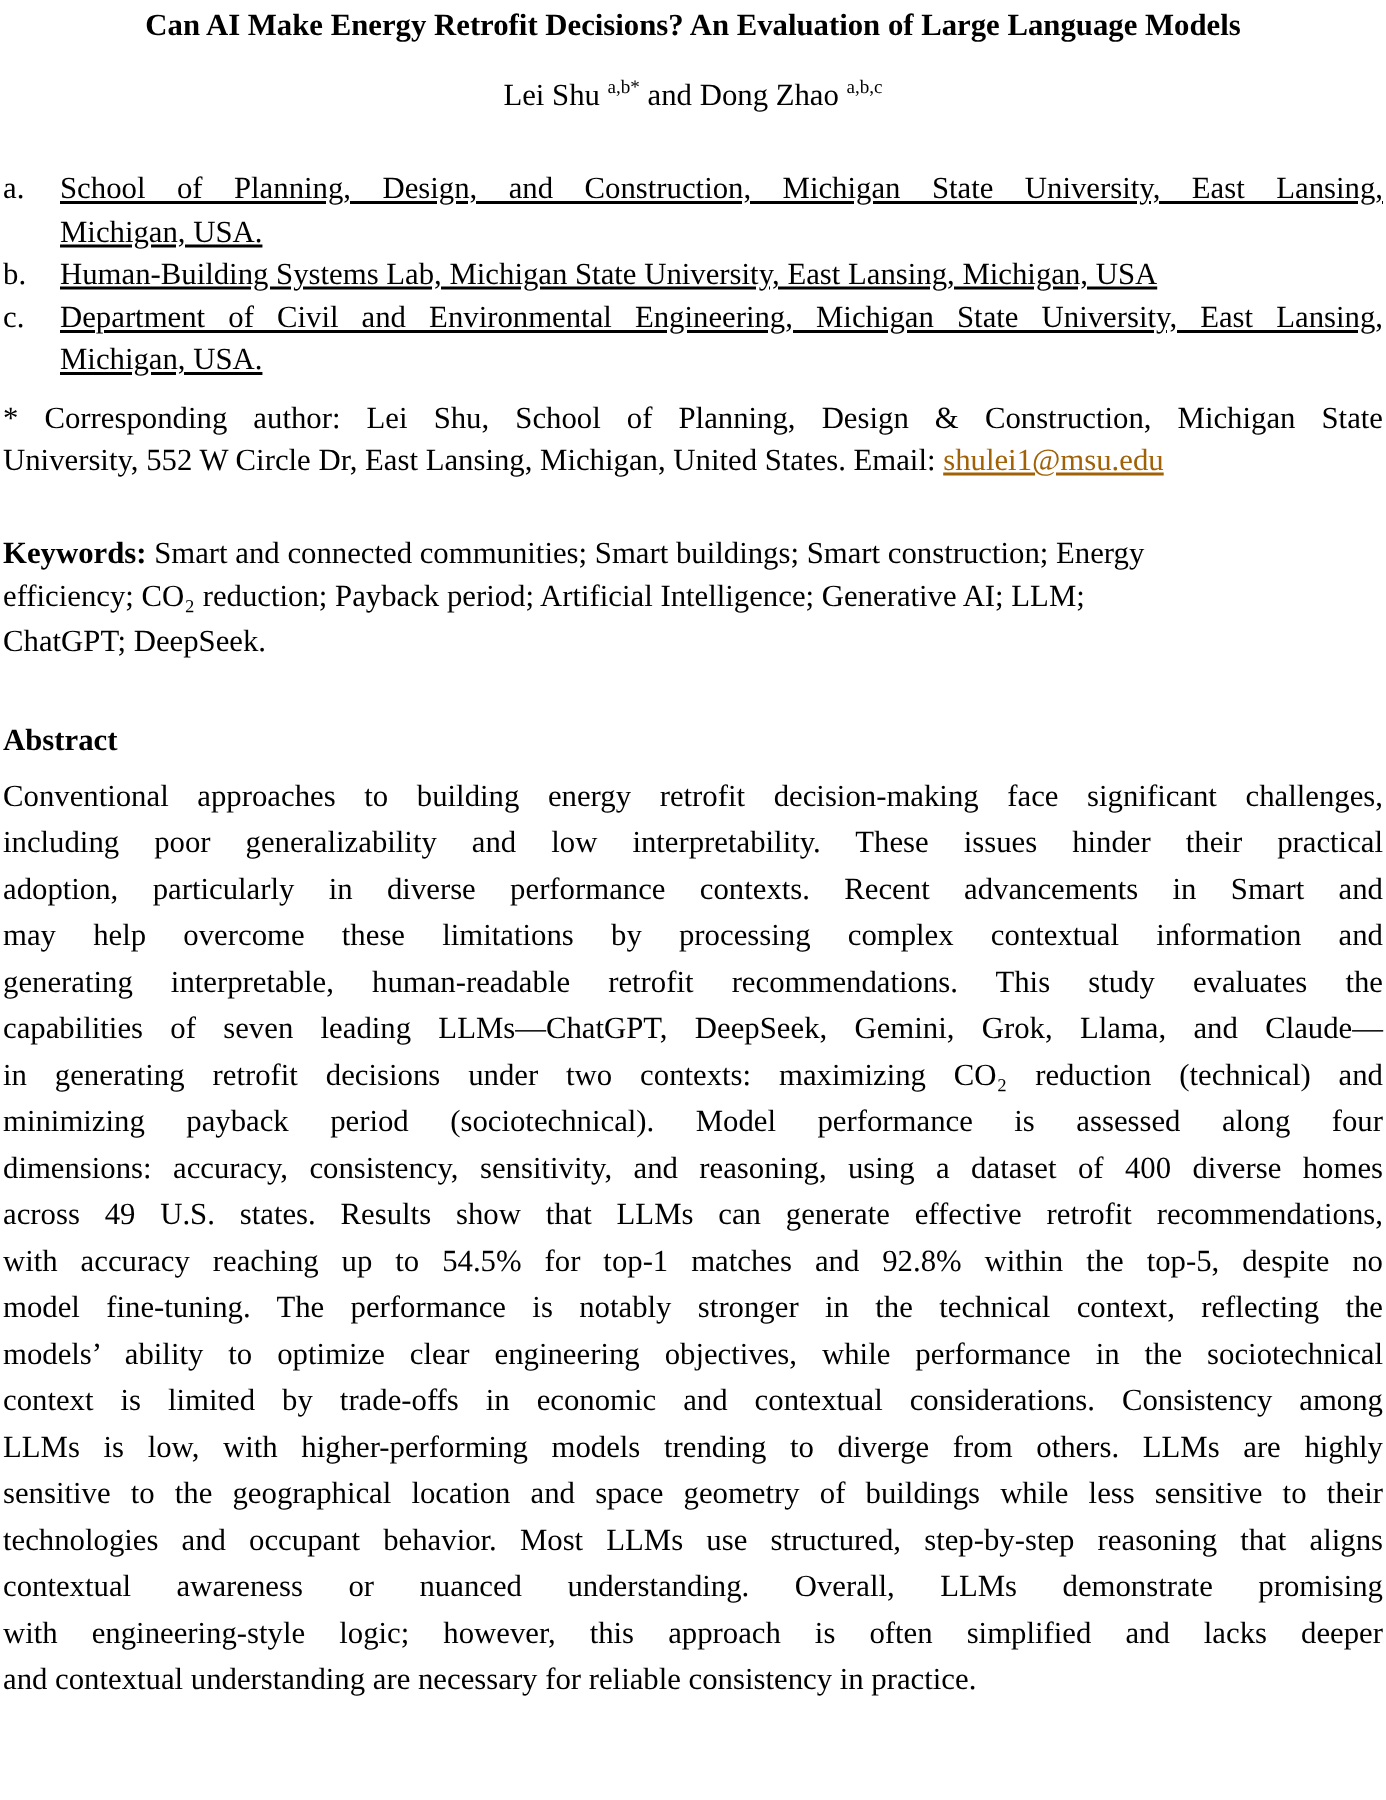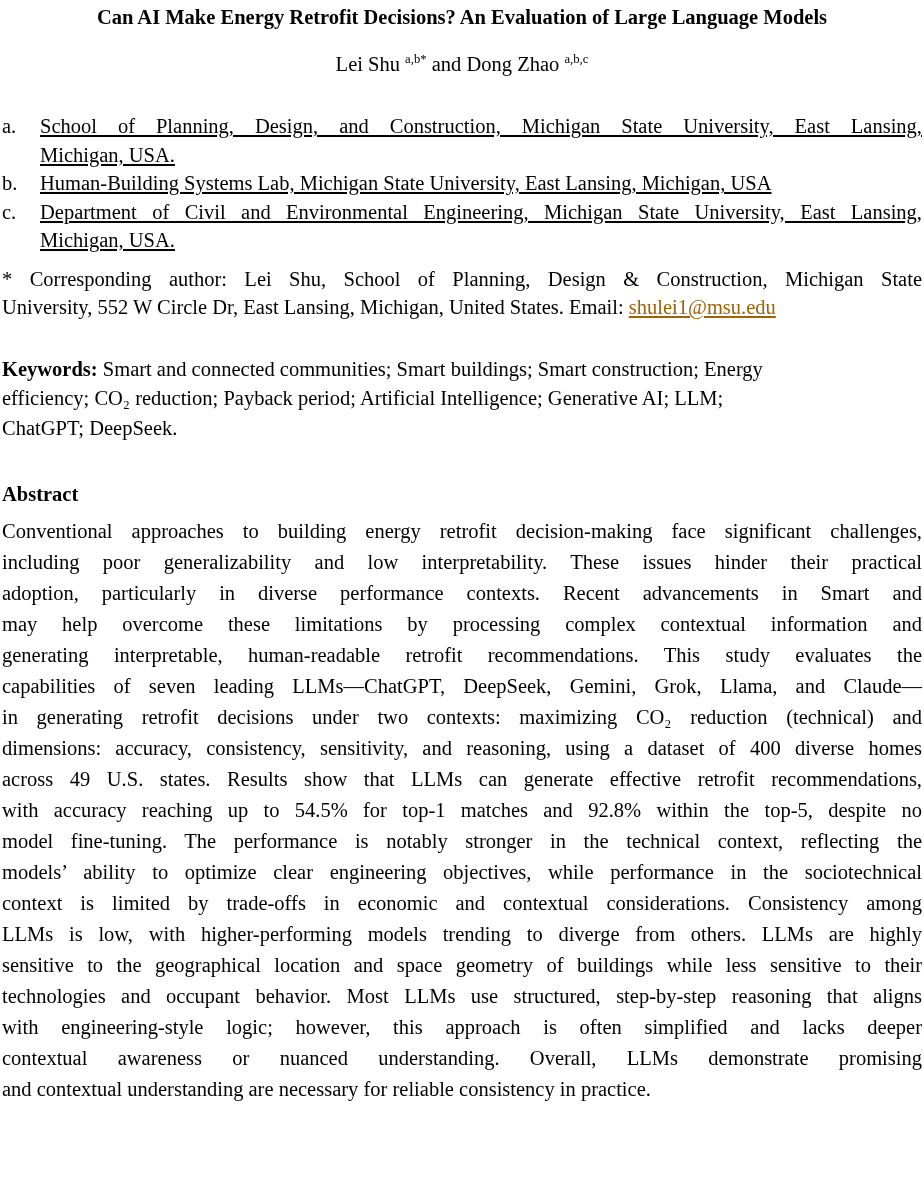--- a/index.html
+++ b/index.html
@@ -102,27 +102,28 @@
   <div class="abstract-heading">Abstract</div>
 
   <div class="abstract-body just-lines">
       <div>Conventional approaches to building energy retrofit decision-making face significant challenges,</div>
       <div>including poor generalizability and low interpretability. These issues hinder their practical</div>
       <div>adoption, particularly in diverse performance contexts. Recent advancements in Smart and</div>
       <div>may help overcome these limitations by processing complex contextual information and</div>
       <div>generating interpretable, human-readable retrofit recommendations. This study evaluates the</div>
       <div>capabilities of seven leading LLMs—ChatGPT, DeepSeek, Gemini, Grok, Llama, and Claude—</div>
       <div>in generating retrofit decisions under two contexts: maximizing CO₂ reduction (technical) and</div>
+      <div>minimizing payback period (sociotechnical). Model performance is assessed along four</div>
       <div>dimensions: accuracy, consistency, sensitivity, and reasoning, using a dataset of 400 diverse homes</div>
       <div>across 49 U.S. states. Results show that LLMs can generate effective retrofit recommendations,</div>
       <div>with accuracy reaching up to 54.5% for top-1 matches and 92.8% within the top-5, despite no</div>
       <div>model fine-tuning. The performance is notably stronger in the technical context, reflecting the</div>
       <div>models’ ability to optimize clear engineering objectives, while performance in the sociotechnical</div>
       <div>context is limited by trade-offs in economic and contextual considerations. Consistency among</div>
       <div>LLMs is low, with higher-performing models trending to diverge from others. LLMs are highly</div>
       <div>sensitive to the geographical location and space geometry of buildings while less sensitive to their</div>
       <div>technologies and occupant behavior. Most LLMs use structured, step-by-step reasoning that aligns</div>
+      <div>contextual awareness or nuanced understanding. Overall, LLMs demonstrate promising</div>
       <div>with engineering-style logic; however, this approach is often simplified and lacks deeper</div>
-      <div>contextual awareness or nuanced understanding. Overall, LLMs demonstrate promising</div>
       <div>and contextual understanding are necessary for reliable consistency in practice.</div>
     </div>
 
 </div>
 
 </body></html>

